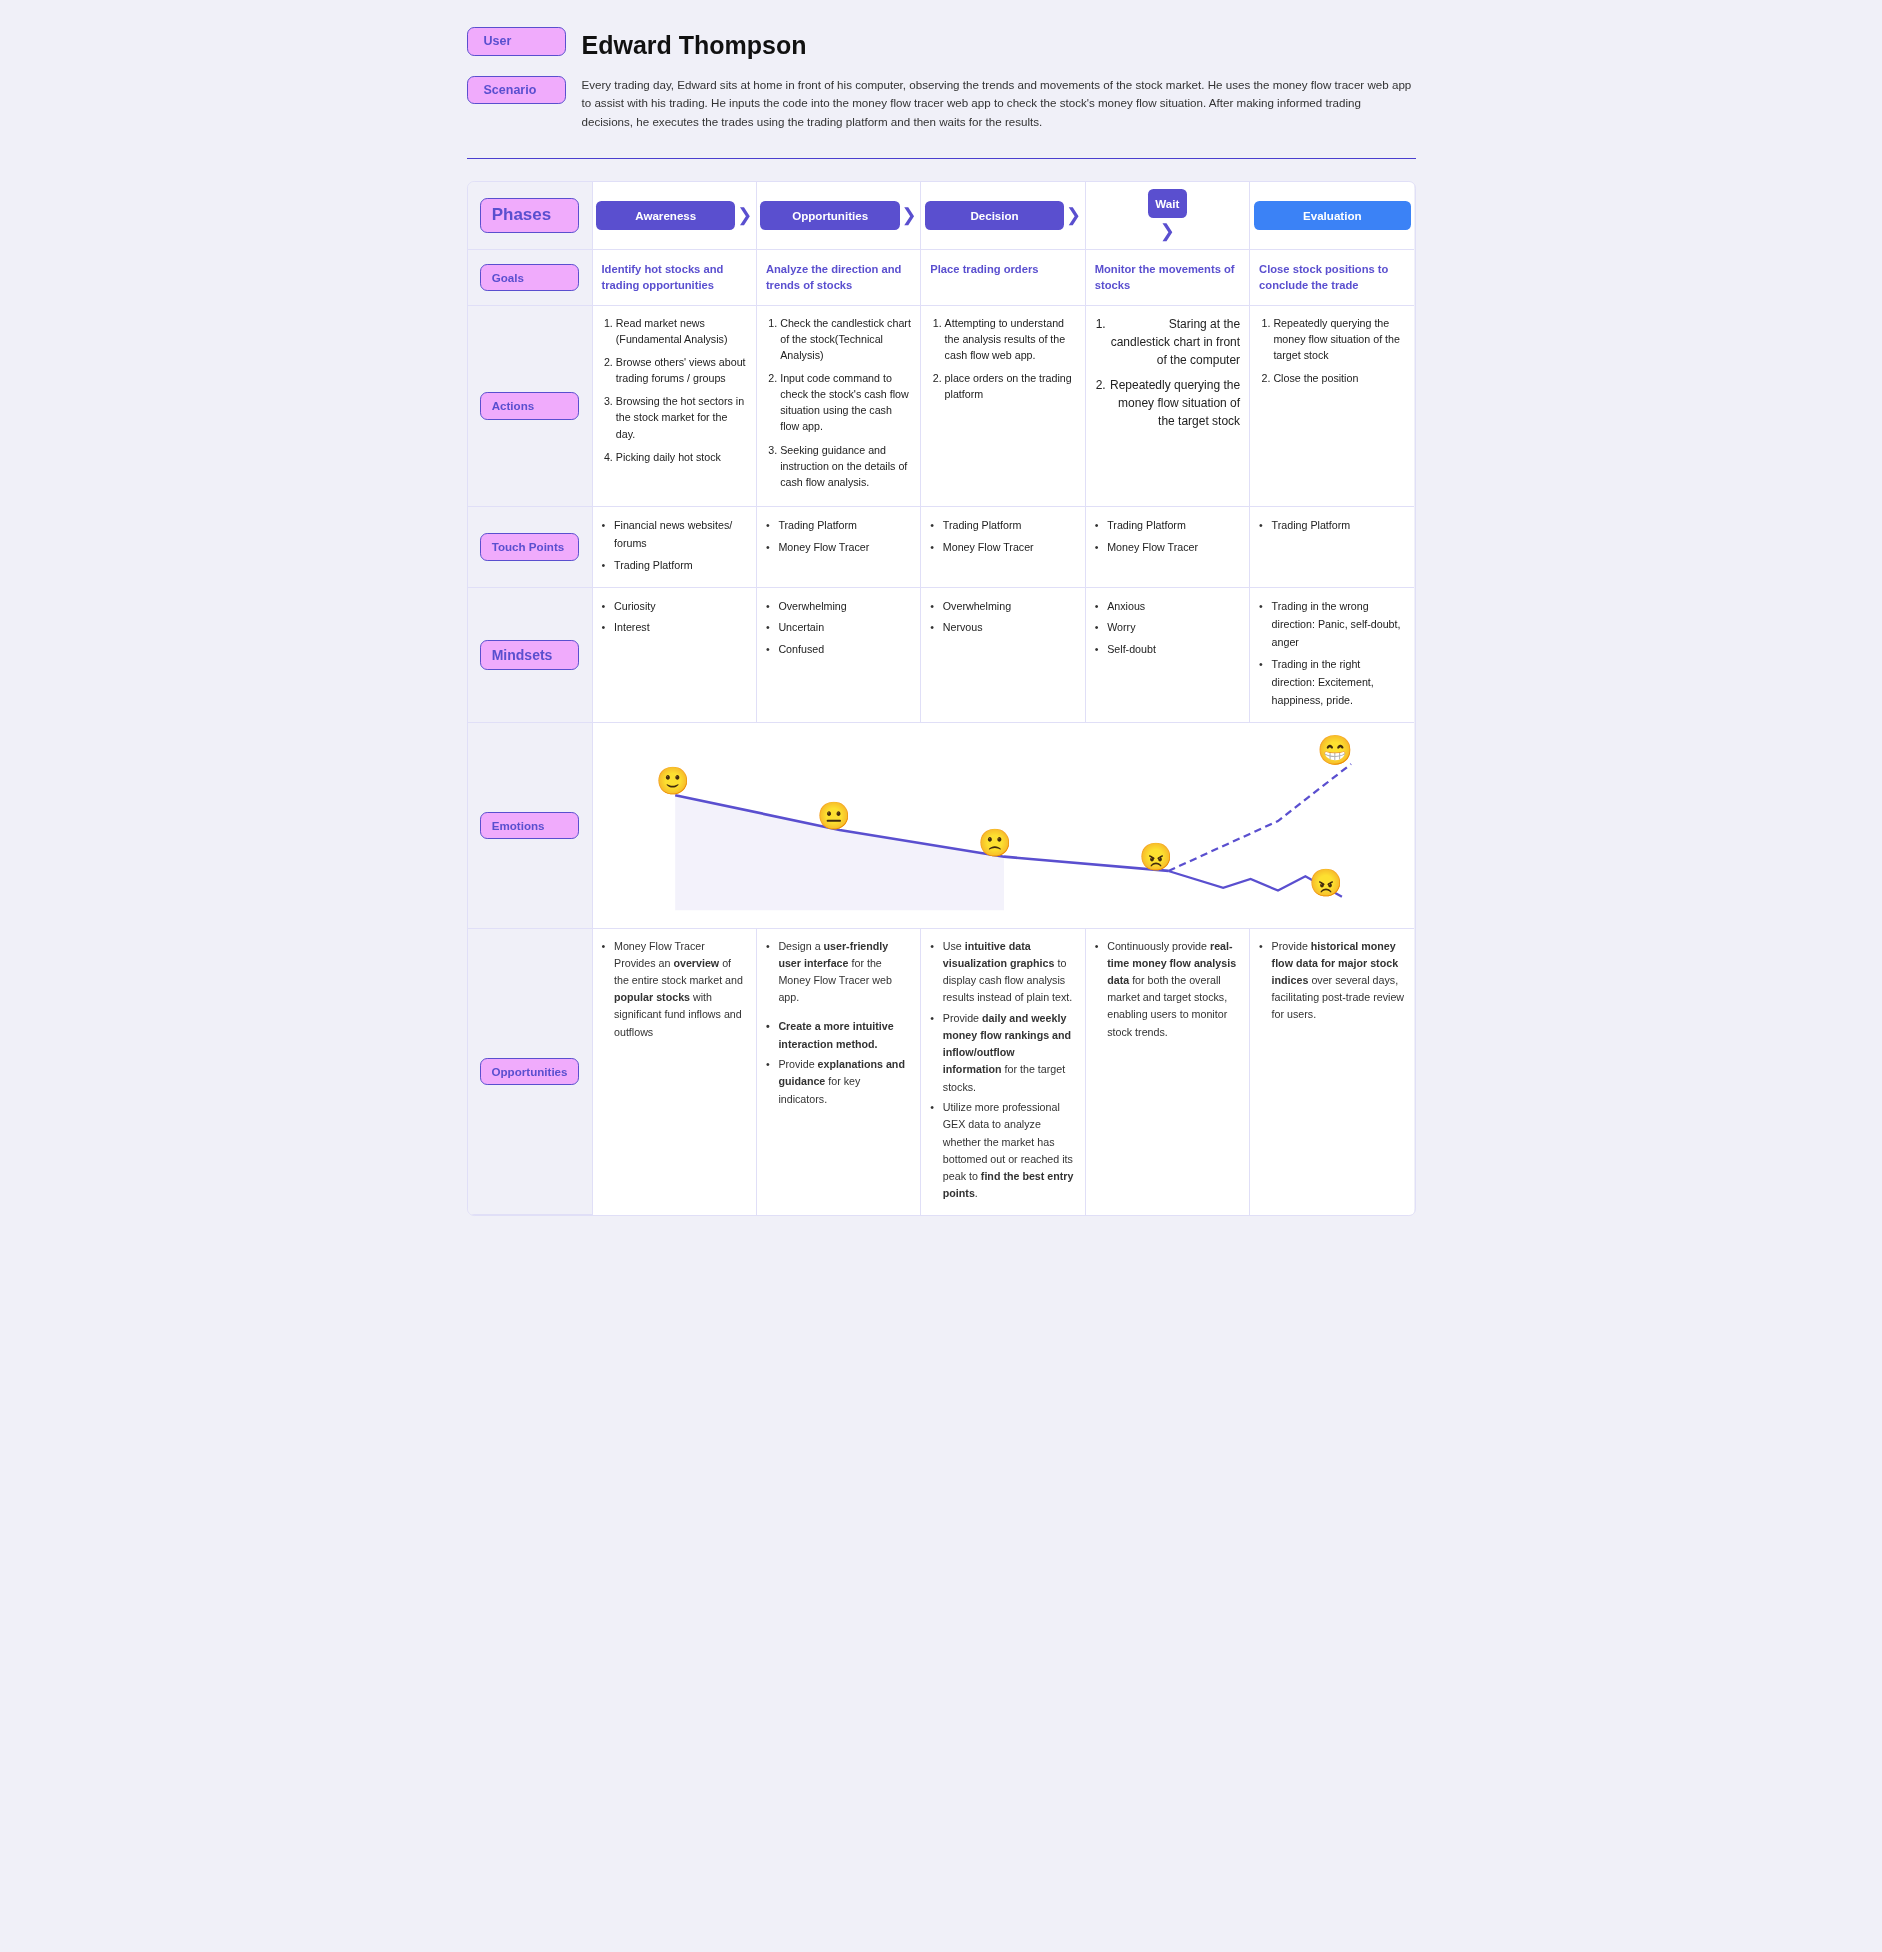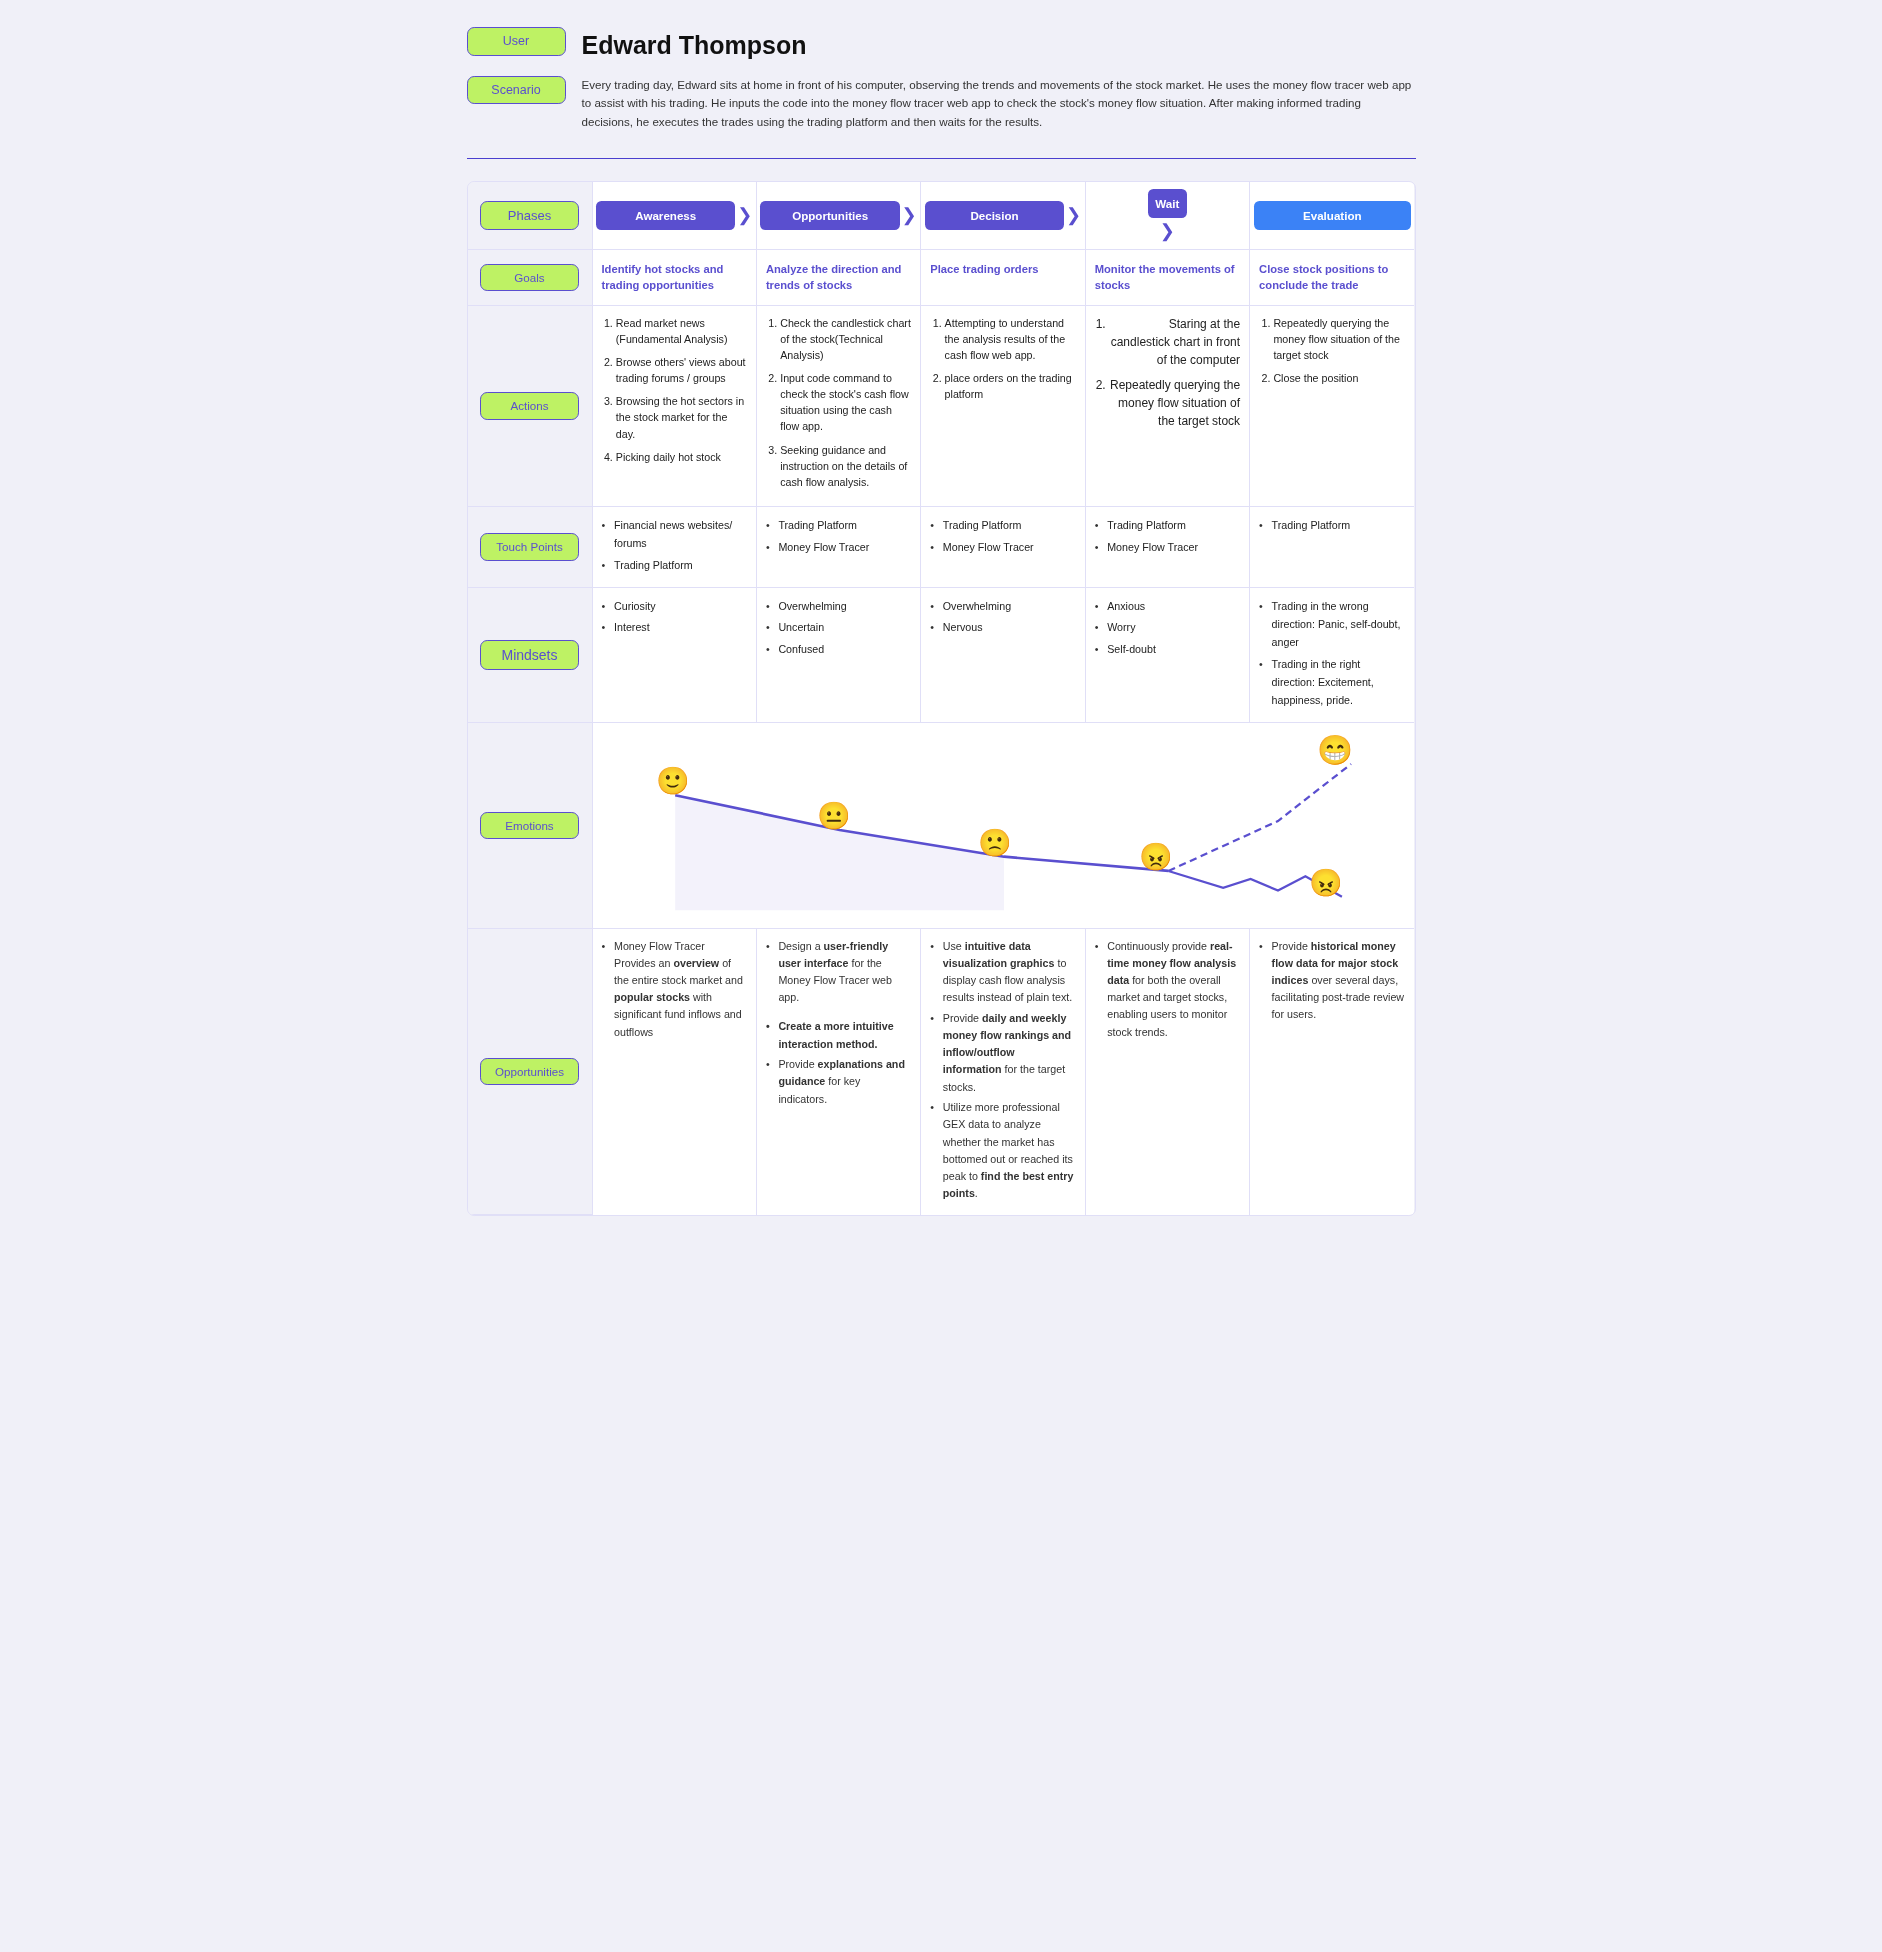--- a/index.html
+++ b/index.html
@@ -16,29 +16,28 @@
       padding: 27px 18px 36px 18px;
     }
     
     .header-section {
       display: flex;
       align-items: flex-start;
       gap: 16px;
       margin-bottom: 16px;
     }
     .label-box {
-      background: #bef264;
+      background: #f0abfc;
       border: 1.8px solid #5a4fcf;
       border-radius: 7.2px;
       color: #5a4fcf;
-      font-weight: 400;
+      font-weight: 700;
       font-size: 12.5px;
       padding: 6.3px 16px;
       min-width: 99px;
-      text-align: center;
       white-space: nowrap;
       flex-shrink: 0;
     }
     .user-name {
       font-size: 25px;
       font-weight: 700;
       color: #111;
       margin-top: 3.6px;
     }
     .scenario-section {
@@ -140,21 +139,21 @@
   <div class="scenario-section">
     <div class="label-box">Scenario</div>
     <div class="scenario-text">Every trading day, Edward sits at home in front of his computer, observing the trends and movements of the stock market. He uses the money flow tracer web app to assist with his trading. He inputs the code into the money flow tracer web app to check the stock's money flow situation. After making informed trading decisions, he executes the trades using the trading platform and then waits for the results.</div>
   </div>
 
   <hr class="divider">
 
   <div class="all-rows">
 
     <div class="label-col" style="background:#f0f0f8;border-bottom:0.9px solid #e0dff7;border-right:0.9px solid #e0dff7;">
-      <div class="label-box" style="font-size:13px;padding:6.3px 10.7px;">Phases</div>
+      <div class="label-box" style="font-size:17px;padding:6.3px 10.7px;">Phases</div>
     </div>
 
     <div class="cell" style="padding:7.2px 3.6px;display:flex;align-items:center;gap:1.8px;">
       <div style="background:#5a4fcf;color:#fff;font-weight:700;font-size:11.6px;border-radius:5.4px;padding:8px 7.2px;flex:1;text-align:center;">Awareness</div>
       <div style="color:#5a4fcf;font-size:18px;flex-shrink:0;">❯</div>
     </div>
     <div class="cell" style="padding:7.2px 3.6px;display:flex;align-items:center;gap:1.8px;">
       <div style="background:#5a4fcf;color:#fff;font-weight:700;font-size:11.6px;border-radius:5.4px;padding:8px 7.2px;flex:1;text-align:center;">Opportunities</div>
       <div style="color:#5a4fcf;font-size:18px;flex-shrink:0;">❯</div>
     </div>

